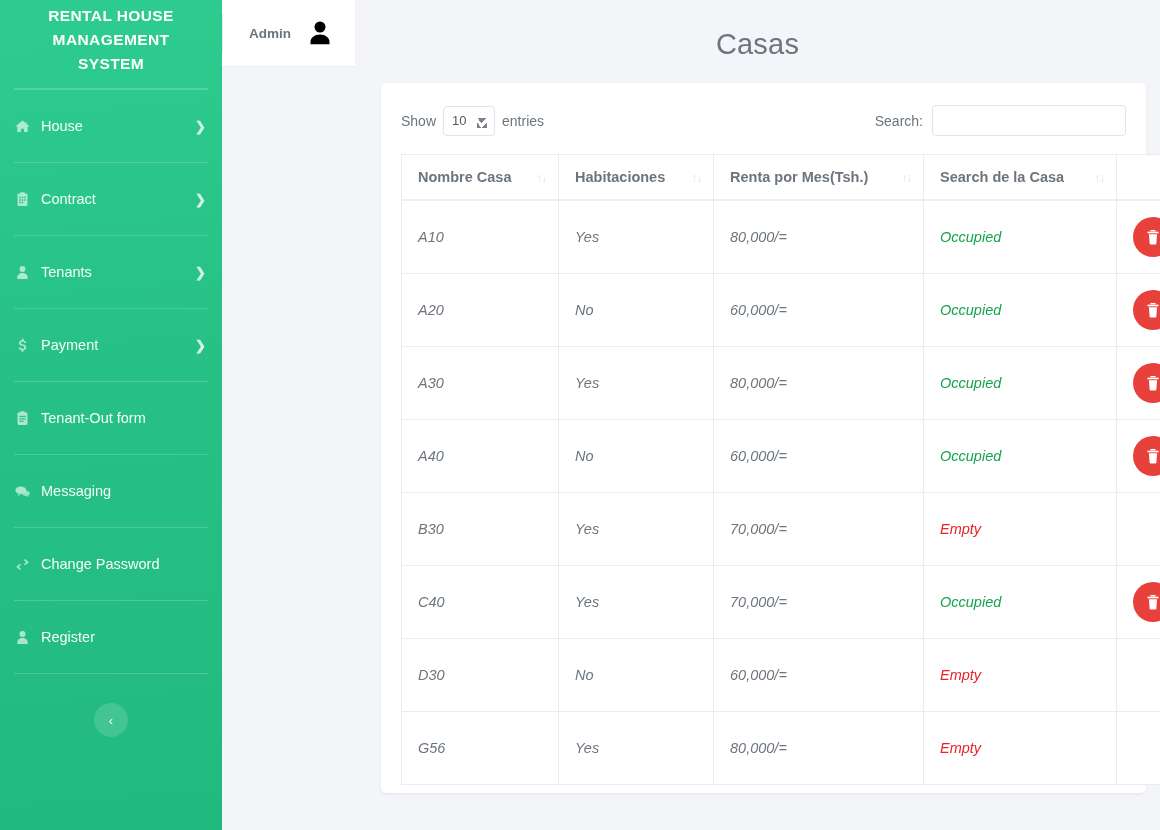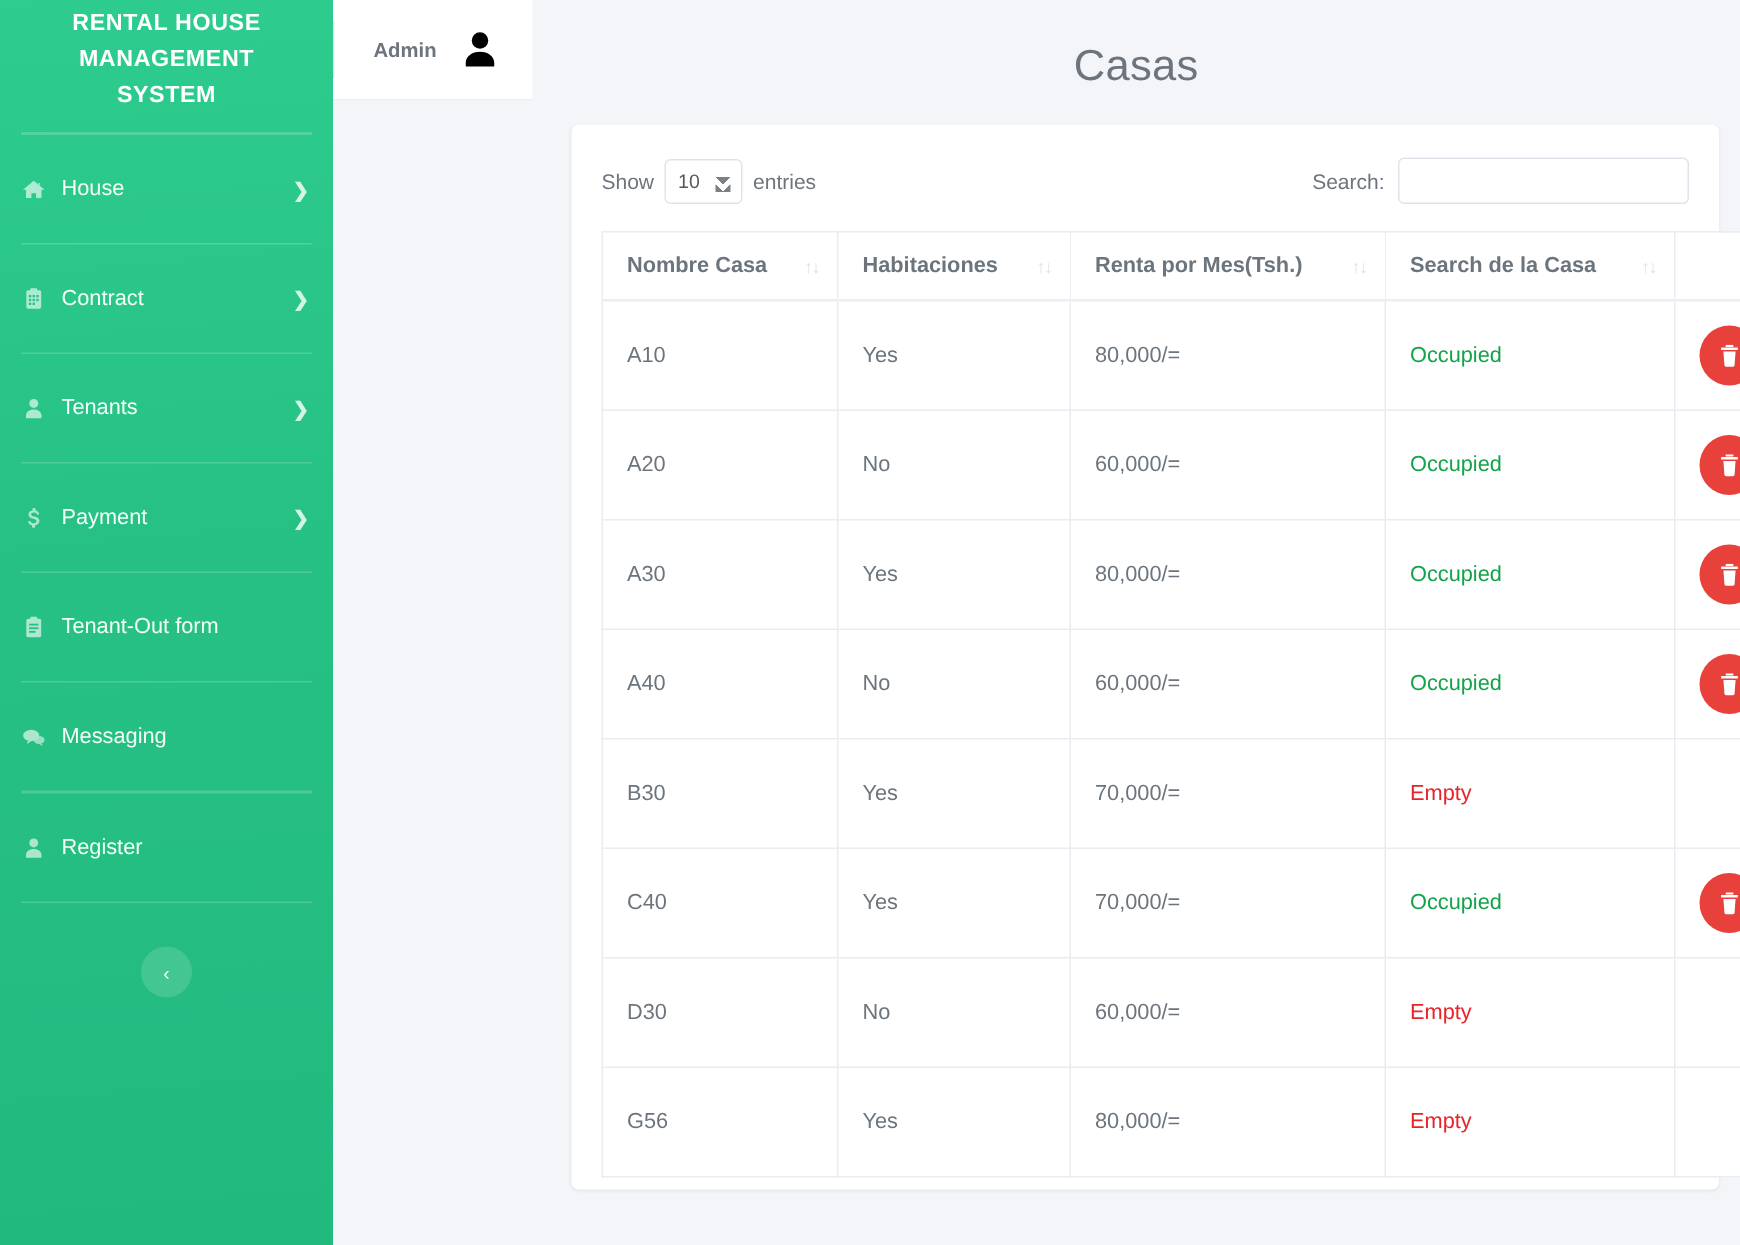--- a/index.html
+++ b/index.html
@@ -98,21 +98,21 @@
   table.dt thead th {
     text-align: left; font-size: 14.5px; font-weight: bold; color: #6c757d;
     padding: 14px 12px 14px 16px; vertical-align: middle;
     border-top: 1px solid #e9ecf1; border-bottom: 2px solid #eceef3;
     position: relative; background: #fff;
   }
   .th-inner { display: flex; align-items: flex-end; justify-content: space-between; }
   .sort-ico { color: #dfe2ea; font-size: 12px; letter-spacing: -1px; flex: 0 0 auto; margin-left: 8px; }
   table.dt tbody td {
     font-size: 14.5px; color: #6c757d; padding: 16px 16px;
-    height: 65px; vertical-align: middle; background: #fff;
+    height: 65px; vertical-align: middle; background: #fff; font-style: italic;
   }
   td.status-cell { font-size: 14.5px; }
   .st-occupied { color: #13a34a; }
   .st-empty { color: #e8242a; }
 
   td.actions { padding: 8px 12px; }
   .act-row { display: flex; align-items: center; gap: 12px; }
   .act-row.single { justify-content: center; }
   .btn-circ {
     width: 40px; height: 40px; border-radius: 50%; border: none;
@@ -205,20 +205,29 @@
             <svg width="17" height="17" viewBox="0 0 24 24" fill="#ffffff">
               <ellipse cx="9.6" cy="10.3" rx="7.6" ry="5.4"></ellipse>
               <path d="M9.6 15.2l-4 3.3.8-3.3z"></path>
               <ellipse cx="17" cy="14.6" rx="5.2" ry="3.8" opacity=".85"></ellipse>
               <path d="M17 18l3.2 2.5-.6-2.5z" opacity=".85"></path>
             </svg>
           </span>
           <span class="lbl">Messaging</span>
         </div>
         <div class="side-div"></div>
+        <div class="nav-item">
+          <span class="ico">
+            <svg width="17" height="17" viewBox="0 0 24 24" fill="#ffffff">
+              <path d="M3 8.8h14.2l-3.1-3 1.4-1.4 5.5 4.4-5.5 4.4-1.4-1.4 3.1-3H3z"></path>
+              <path d="M21 15.2H6.8l3.1 3-1.4 1.4L3 15.2l5.5-4.4 1.4 1.4-3.1 3H21z"></path>
+            </svg>
+          </span>
+          <span class="lbl">Change Password</span>
+        </div>
         <div class="side-div"></div>
         <div class="nav-item">
           <span class="ico">
             <svg width="17" height="17" viewBox="0 0 24 24" fill="#ffffff">
               <circle cx="12" cy="7" r="4.2"></circle>
               <path d="M12 12.8c-4.1 0-7.3 2.5-7.3 5.6V21h14.6v-2.6c0-3.1-3.2-5.6-7.3-5.6z"></path>
             </svg>
           </span>
           <span class="lbl">Register</span>
         </div>

